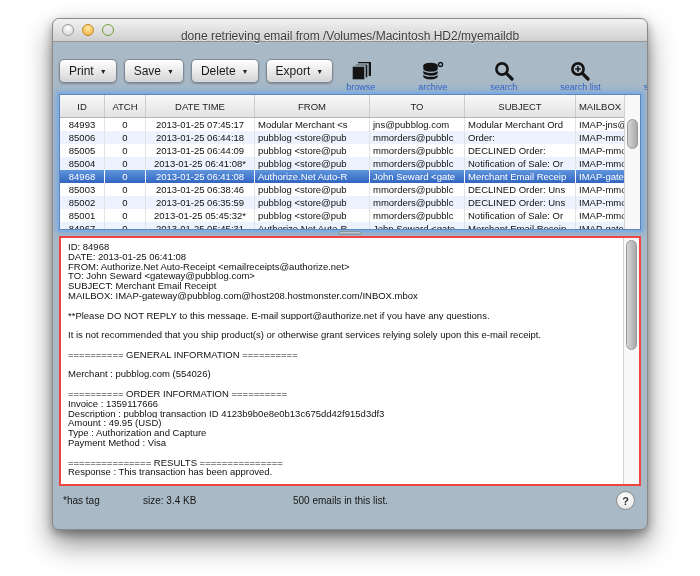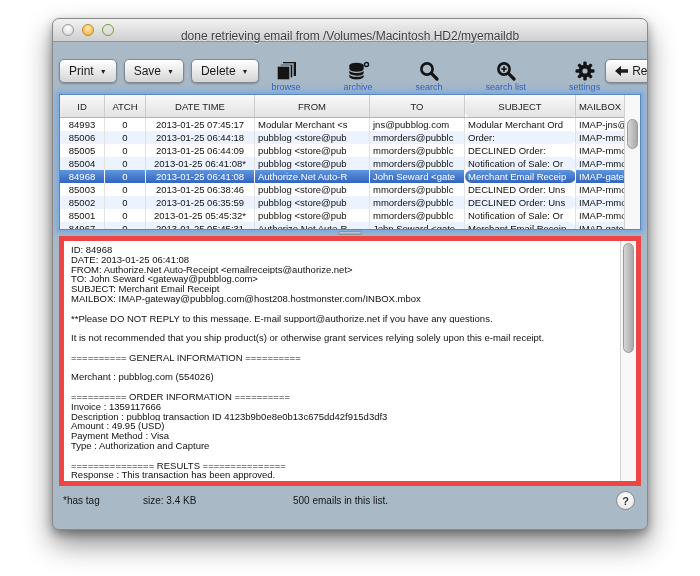--- a/index.html
+++ b/index.html
@@ -52,42 +52,42 @@
     height:14px;background:linear-gradient(#f8f8f8,#e2e2e2);
     border-bottom:1px solid #b5b5b5;border-right:1px solid #cccccc;
     font-size:9.5px;font-weight:normal;color:#1c1c1c;padding:4px 2px;
     overflow:hidden;white-space:nowrap;margin-top:37px;
   }
   tbody td{
     height:13px;font-size:9.5px;color:#101010;padding:0 3px;
     border-right:1px solid #e2e2e2;overflow:hidden;white-space:nowrap;
   }
   .c0{width:40px;} .c1{width:36px;} .c2{width:104px;} .c3{width:110px;}
-  .c4{width:90px;} .c5{width:106px;border-radius:7px;}
+  .c4{width:90px;} .c5{width:106px;}
   td.c0,td.c1,td.c2{text-align:center;}
   tr.shaded{background:#edf3fe;}
   tr.selected{background:linear-gradient(#5f95dd,#3265c0);}
   tr.selected td{color:#ffffff;border-right-color:rgba(255,255,255,.18);}
   .v-scroll{position:absolute;top:0;right:0;bottom:0;width:15px;background:#f8f8f8;border-left:1px solid #d2d2d2;}
   .v-scroll .thumb{
     position:absolute;left:2px;right:2px;border-radius:6px;
     background:linear-gradient(to right,#d6d6d6,#a9a9a9);border:1px solid #9a9a9a;box-sizing:border-box;
   }
   .thumb.t-table{top:24px;height:30px;}
   .thumb.t-detail{top:2px;height:110px;}
   
   .splitter{height:6px;position:relative;}
   .splitter .grip{
     position:absolute;left:50%;top:1px;width:24px;height:4px;margin-left:-12px;
     border-radius:2px;background:linear-gradient(#c6d1d9,#94a4af);border:1px solid #86959f;box-sizing:border-box;
   }
   
   .detail-frame{
     position:relative;margin:0 6px;height:250px;background:#ffffff;
-    border:5px solid #ef4444;overflow:hidden;box-sizing:border-box;
+    border:2px solid #ef4444;overflow:hidden;box-sizing:border-box;
   }
   .detail-text{position:absolute;left:7px;top:4px;right:19px;bottom:0;font-size:9.5px;line-height:9.8px;color:#101010;}
   .dline{white-space:nowrap;overflow:hidden;}
   
   .statusbar{position:relative;height:32px;font-size:10px;color:#151515;}
   .st-hastag{position:absolute;left:10px;top:9px;}
   .st-size{position:absolute;left:90px;top:9px;}
   .st-count{position:absolute;left:240px;top:9px;}
   .help-btn{
     position:absolute;right:12px;top:5px;width:19px;height:19px;border-radius:50%;
@@ -114,20 +114,24 @@
     <span class="pill">
       <span>Print</span>
       <span class="caret">▼</span>
     </span>
     <span class="pill">
       <span>Save</span>
       <span class="caret">▼</span>
     </span>
     <span class="pill">
       <span>Delete</span>
+      <span class="caret">▼</span>
+    </span>
+    <span class="pill">
+      <span>Export</span>
       <span class="caret">▼</span>
     </span>
 
     <div class="icon-cluster">
       <div class="icon-btn">
         <span>
           <svg width="24" height="21" viewBox="0 0 24 21">
             <rect x="9" y="1" width="13" height="14" fill="#141414"></rect>
             <rect x="6" y="3" width="13" height="14" fill="#141414" stroke="#a9bac6" stroke-width="1.4"></rect>
             <rect x="3" y="5" width="13" height="14" fill="#141414" stroke="#a9bac6" stroke-width="1.4"></rect>
@@ -345,22 +349,22 @@
         <div class="dline">It is not recommended that you ship product(s) or otherwise grant services relying solely upon this e-mail receipt.</div>
         <div class="dline">&nbsp;</div>
         <div class="dline">========== GENERAL INFORMATION ==========</div>
         <div class="dline">&nbsp;</div>
         <div class="dline">Merchant : pubblog.com (554026)</div>
         <div class="dline">&nbsp;</div>
         <div class="dline">========== ORDER INFORMATION ==========</div>
         <div class="dline">Invoice : 1359117666</div>
         <div class="dline">Description : pubblog transaction ID 4123b9b0e8e0b13c675dd42f915d3df3</div>
         <div class="dline">Amount : 49.95 (USD)</div>
+        <div class="dline">Type : Authorization and Capture</div>
         <div class="dline">Payment Method : Visa</div>
-        <div class="dline">Type : Authorization and Capture</div>
         <div class="dline">&nbsp;</div>
         <div class="dline">=============== RESULTS ===============</div>
         <div class="dline">Response : This transaction has been approved.</div>
       </div>
     <div class="v-scroll">
       <div class="thumb t-detail"></div>
     </div>
   </div>
 
   <div class="statusbar">

